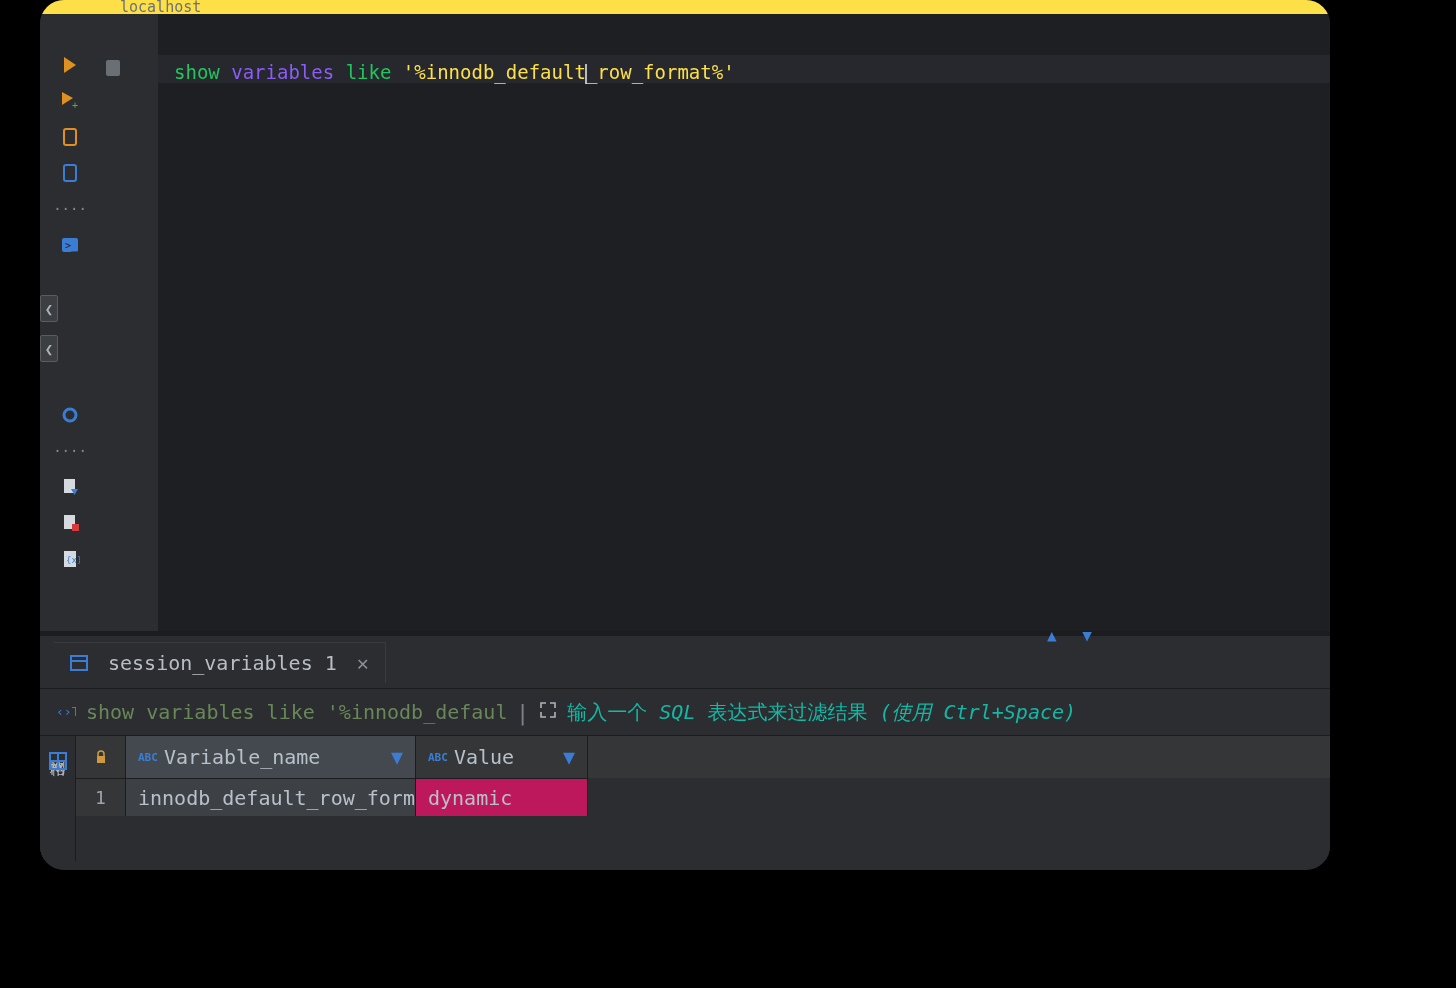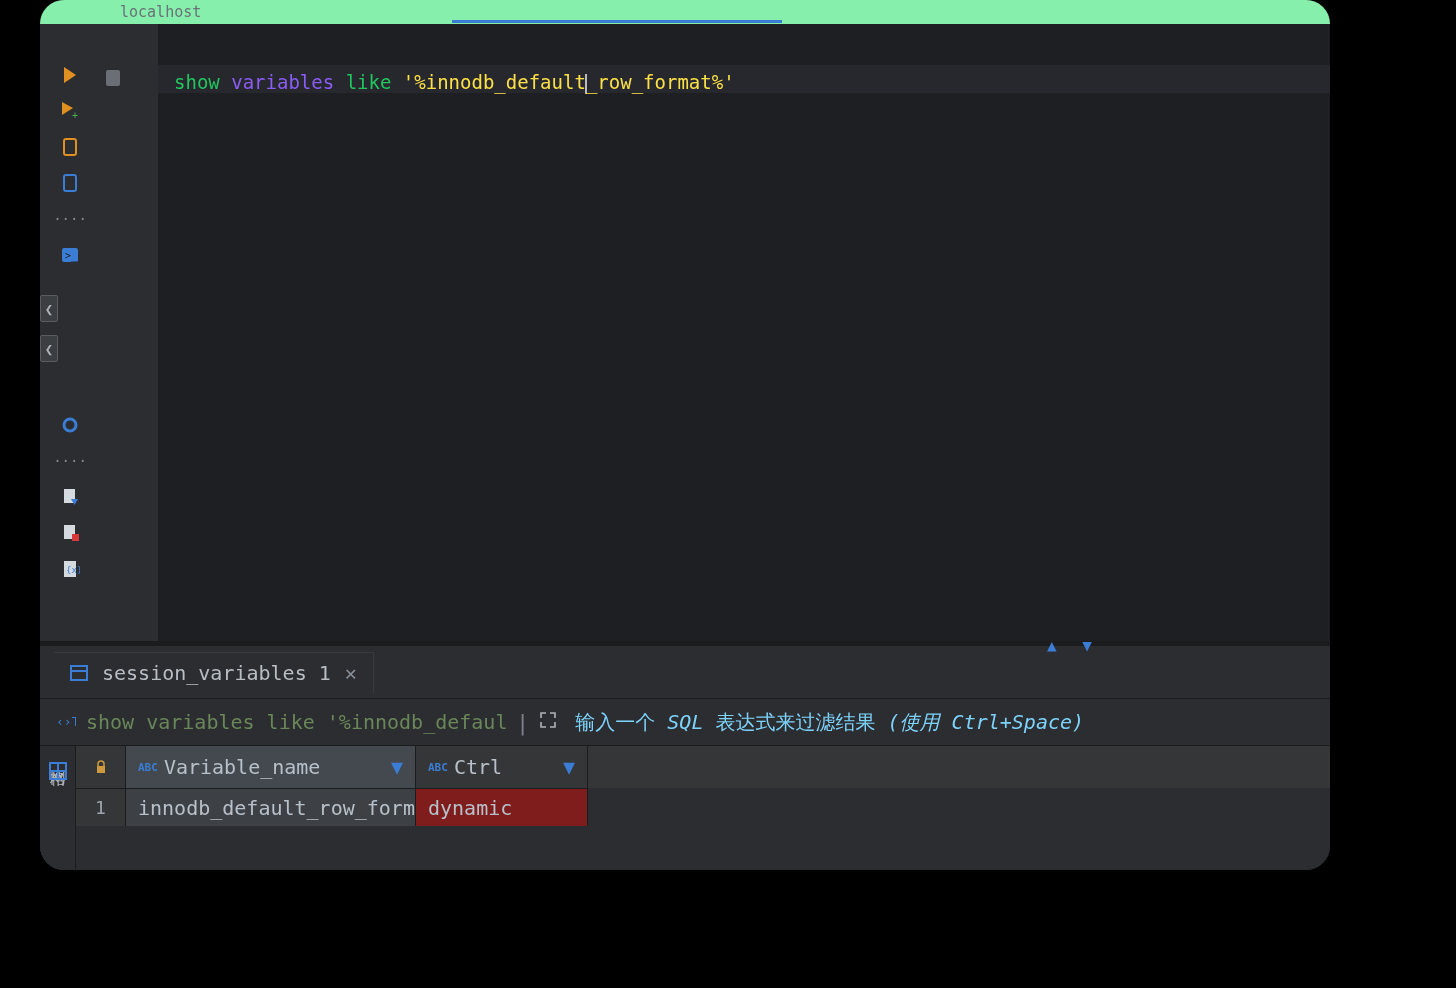--- a/index.html
+++ b/index.html
@@ -16,22 +16,22 @@
     .window {
       margin-left: 40px;
       width: 1290px;
       height: 870px;
       background: #2b2d30;
       border-radius: 24px;
       overflow: hidden;
       position: relative;
     }
     .tabs-row {
-      height: 24px;
-      background: #86efac;
+      height: 14px;
+      background: #fde047;
       display: flex;
       align-items: center;
       padding-left: 80px;
       gap: 40px;
     }
     .tabs-row .tab-frag {
       color: #6b7177;
       font-size: 15px;
     }
     .active-tab-underline {
@@ -144,21 +144,21 @@
     }
     .result-tab-row {
       height: 52px;
       display: flex;
       align-items: center;
       padding-left: 14px;
     }
     .result-tab {
       display: flex;
       align-items: center;
-      gap: 14px;
+      gap: 20px;
       padding: 8px 16px;
       background: #2b2d30;
       border-top: 1px solid #383a3e;
       border-right: 1px solid #383a3e;
     }
     .result-tab .label {
       color: #b8bec4;
       font-size: 20px;
     }
     .close-x {
@@ -181,23 +181,22 @@
       font-family: Menlo, Consolas, monospace;
       white-space: nowrap;
       overflow: hidden;
       width: 420px;
     }
     .filter-row .expand-icon {
       color: #99a0aa;
       font-size: 16px;
     }
     .filter-row .placeholder {
-      color: #7dd3fc;
-      font-size: 20px;
-      margin-left: 8px;
+      color: #14b8a6;
+      font-size: 20px;
     }
     .filter-row .placeholder .sql-i { font-style: italic; }
     .filter-row .placeholder .paren-i { font-style: italic; }
     .data-grid {
       flex: 1;
       display: flex;
     }
     .side-grid-tabs {
       width: 36px;
       background: #2b2d30;
@@ -270,21 +269,21 @@
       font-size: 18px;
     }
     .cell {
       border-right: 1px solid #1b1c1e;
       border-top: 1px solid #1b1c1e;
       display: flex;
       align-items: center;
       padding: 0 12px;
       color: #b8c0ca;
       font-size: 20px;
-      background: #7f1d1d;
+      background: #be185d;
       white-space: nowrap;
       overflow: hidden;
     }
     .cell.c1 { width: 290px; background: #3d4145; }
     .cell.c2 { width: 172px; }
     .left-edge-collapse {
       position: absolute;
       left: 0;
       top: 295px;
       width: 18px;
@@ -440,21 +439,21 @@
                 <path d="M3 6 V4 a3 3 0 0 1 6 0 V6" fill="none" stroke="#cd9b3e" stroke-width="1.5"></path>
               </svg>
           </div>
           <div class="col-head c1">
             <span class="abc-badge">ABC</span>
             <span>Variable_name</span>
             <span class="sort-arrow">▼</span>
           </div>
           <div class="col-head c2">
             <span class="abc-badge">ABC</span>
-            <span>Ctrl</span>
+            <span>Value</span>
             <span class="sort-arrow">▼</span>
           </div>
         </div>
         <div class="grid-data-row">
           <div class="grid-rownum">1</div>
           <div class="cell c1">innodb_default_row_format</div>
           <div class="cell c2">dynamic</div>
         </div>
       </div>
     </div>

